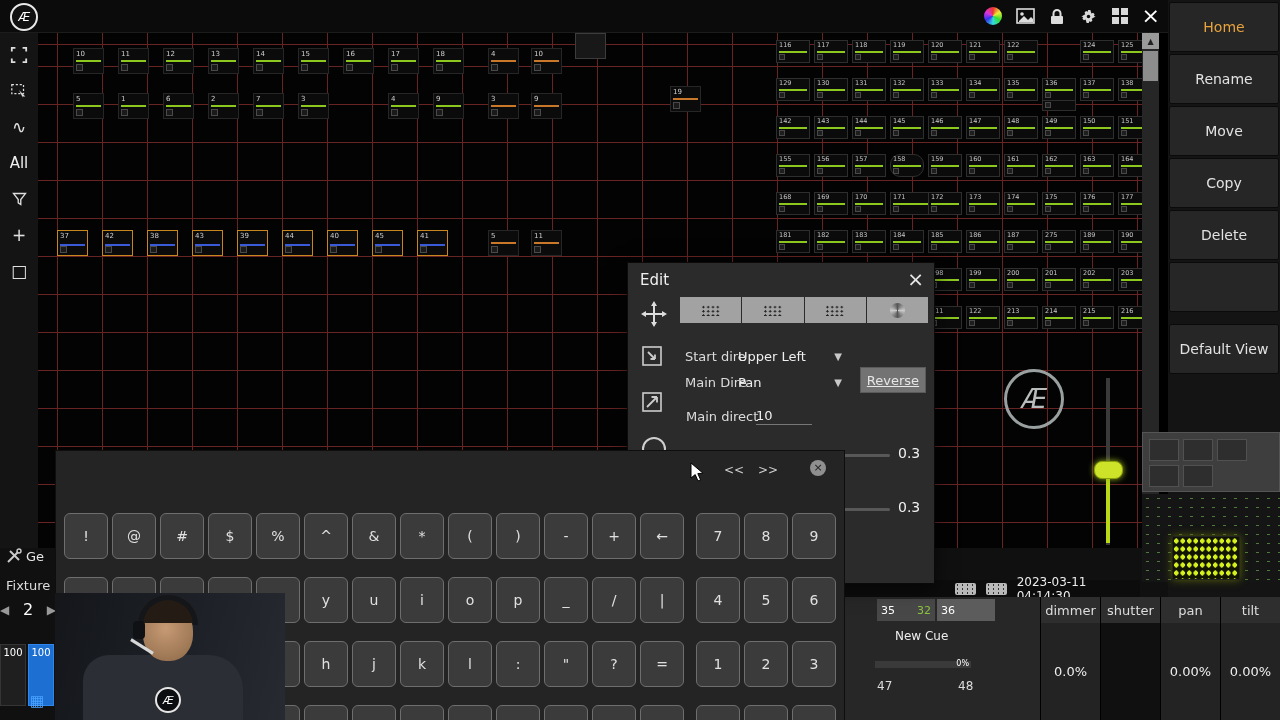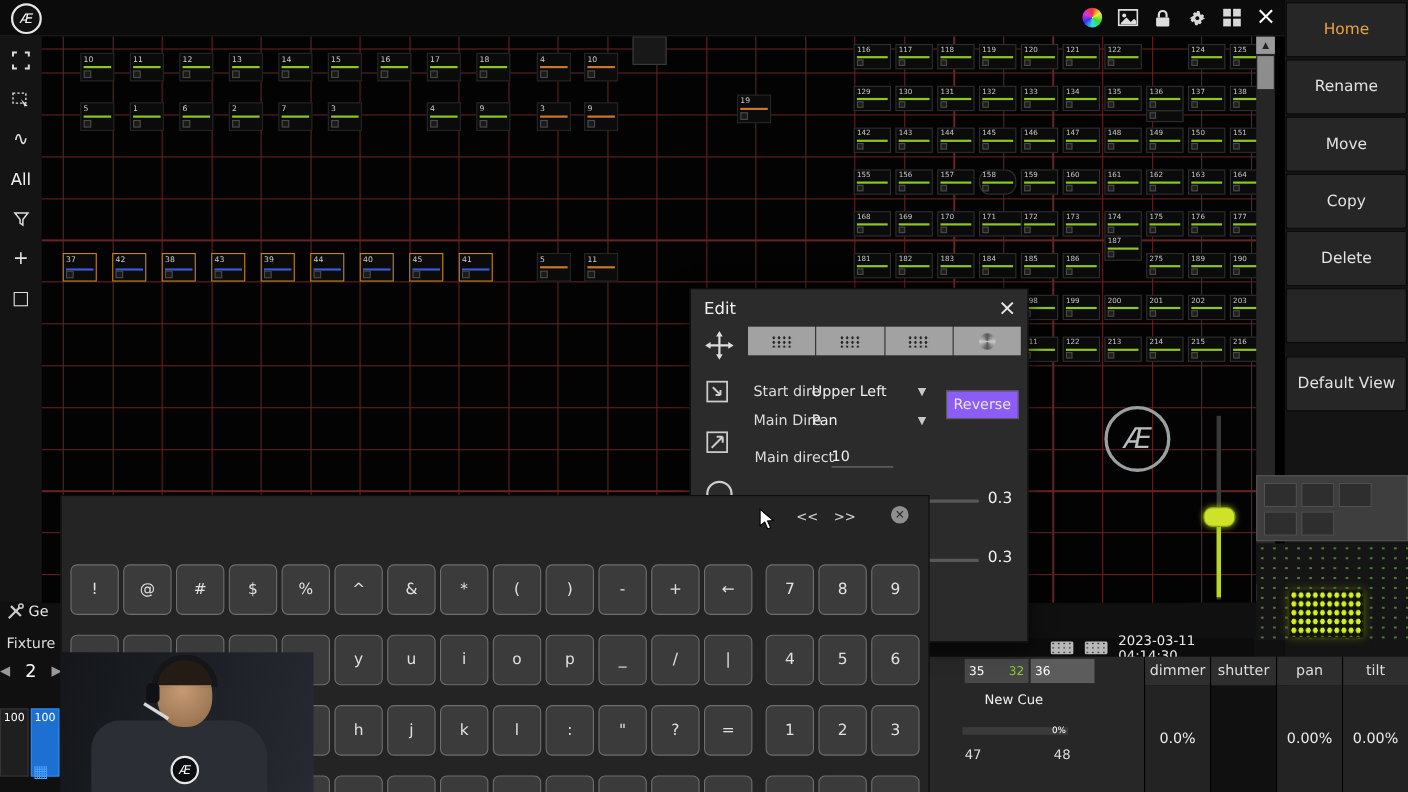--- a/index.html
+++ b/index.html
@@ -107,22 +107,22 @@
   .ed-close{position:absolute;right:10px;top:4px;font-size:20px;color:#e8e8e8;}
   .ed-modes{position:absolute;left:52px;top:34px;width:248px;height:26px;display:flex;gap:1px;}
   .mode-btn{flex:1;background:#a2a2a2;display:flex;align-items:center;justify-content:center;}
   .mode-dots{width:20px;height:11px;background-image:radial-gradient(#222 1.1px,transparent 1.3px);background-size:4.8px 4.2px;}
   .mode-wheel{width:15px;height:15px;border-radius:50%;background:conic-gradient(#555,#c9c9c9,#555,#c9c9c9,#555);}
   .ed-ic{position:absolute;left:13px;}
   .ed-label{position:absolute;font-size:13px;color:#dcdcdc;}
   .ed-dd{position:absolute;width:104px;height:22px;display:flex;align-items:center;justify-content:space-between;
          color:#efefef;font-size:13px;}
   .ed-dd .dda{color:#c8c8c8;font-size:10px;}
-  .ed-reverse{position:absolute;left:232px;top:92px;width:64px;height:24px;background:#8b5cf6;border:1px solid #5a5a5a;
-              color:#e6e6e6;font-size:13px;display:flex;align-items:center;justify-content:center;}
+  .ed-reverse{position:absolute;left:232px;top:104px;width:64px;height:24px;background:#737373;border:1px solid #5a5a5a;
+              color:#e6e6e6;font-size:13px;display:flex;align-items:center;justify-content:center;text-decoration:underline;}
   .ed-input{position:absolute;left:128px;top:142px;width:56px;height:20px;border-bottom:1px solid #777;color:#efefef;
             font-size:13px;display:flex;align-items:flex-end;padding-bottom:1px;box-sizing:border-box;}
   .ed-circle{position:absolute;left:14px;top:174px;width:20px;height:20px;border:2px solid #cfcfcf;border-radius:50%;}
   .ed-slider{position:absolute;left:150px;width:150px;height:20px;}
   .ed-slider .trk{position:absolute;left:0;top:9px;width:112px;height:3px;background:#585858;border-radius:2px;}
   .ed-slider .val{position:absolute;left:120px;top:0;font-size:14px;color:#f0f0f0;}
   
   .keyboard{position:absolute;left:55px;top:450px;width:788px;height:270px;background:#242424;border:1px solid #0e0e0e;
             z-index:8;overflow:hidden;}
   .kb-nav{position:absolute;top:12px;font-size:12px;color:#cfcfcf;}
@@ -647,21 +647,21 @@
       <div class="ftile" style="left: 928px; top: 230px;">
         <span class="fnum">185</span>
         <span class="fbar"></span>
         <span class="find"></span>
       </div>
       <div class="ftile" style="left: 966px; top: 230px;">
         <span class="fnum">186</span>
         <span class="fbar"></span>
         <span class="find"></span>
       </div>
-      <div class="ftile" style="left: 1004px; top: 214px; text-align: right;">
+      <div class="ftile" style="left: 1004px; top: 230px; text-align: right;">
         <span class="fnum">187</span>
         <span class="fbar"></span>
         <span class="find"></span>
       </div>
       <div class="ftile" style="left: 1042px; top: 230px;">
         <span class="fnum">275</span>
         <span class="fbar"></span>
         <span class="find"></span>
       </div>
       <div class="ftile" style="left: 1080px; top: 230px;">

